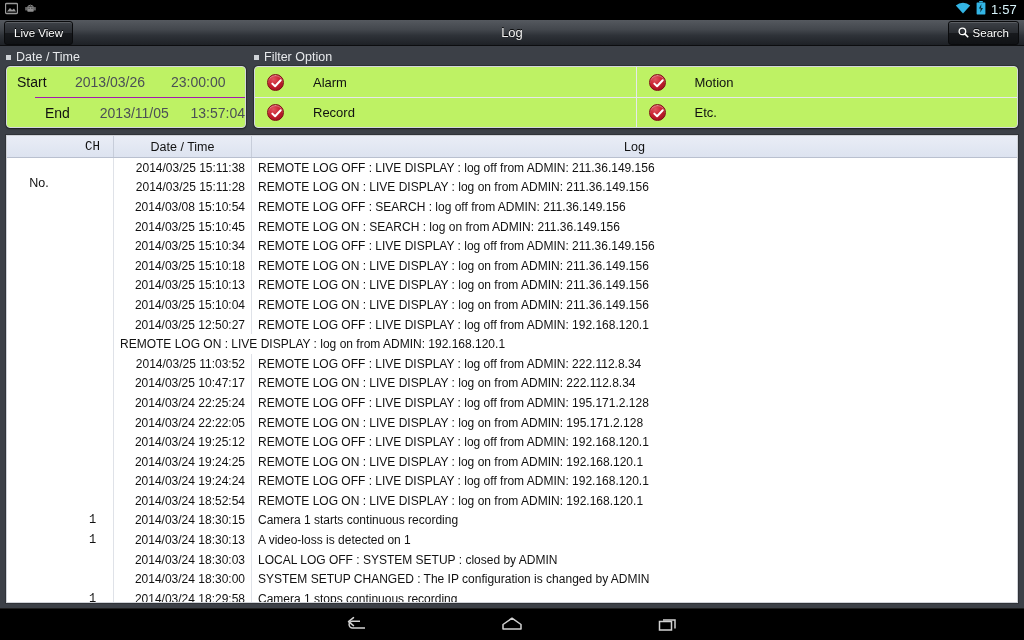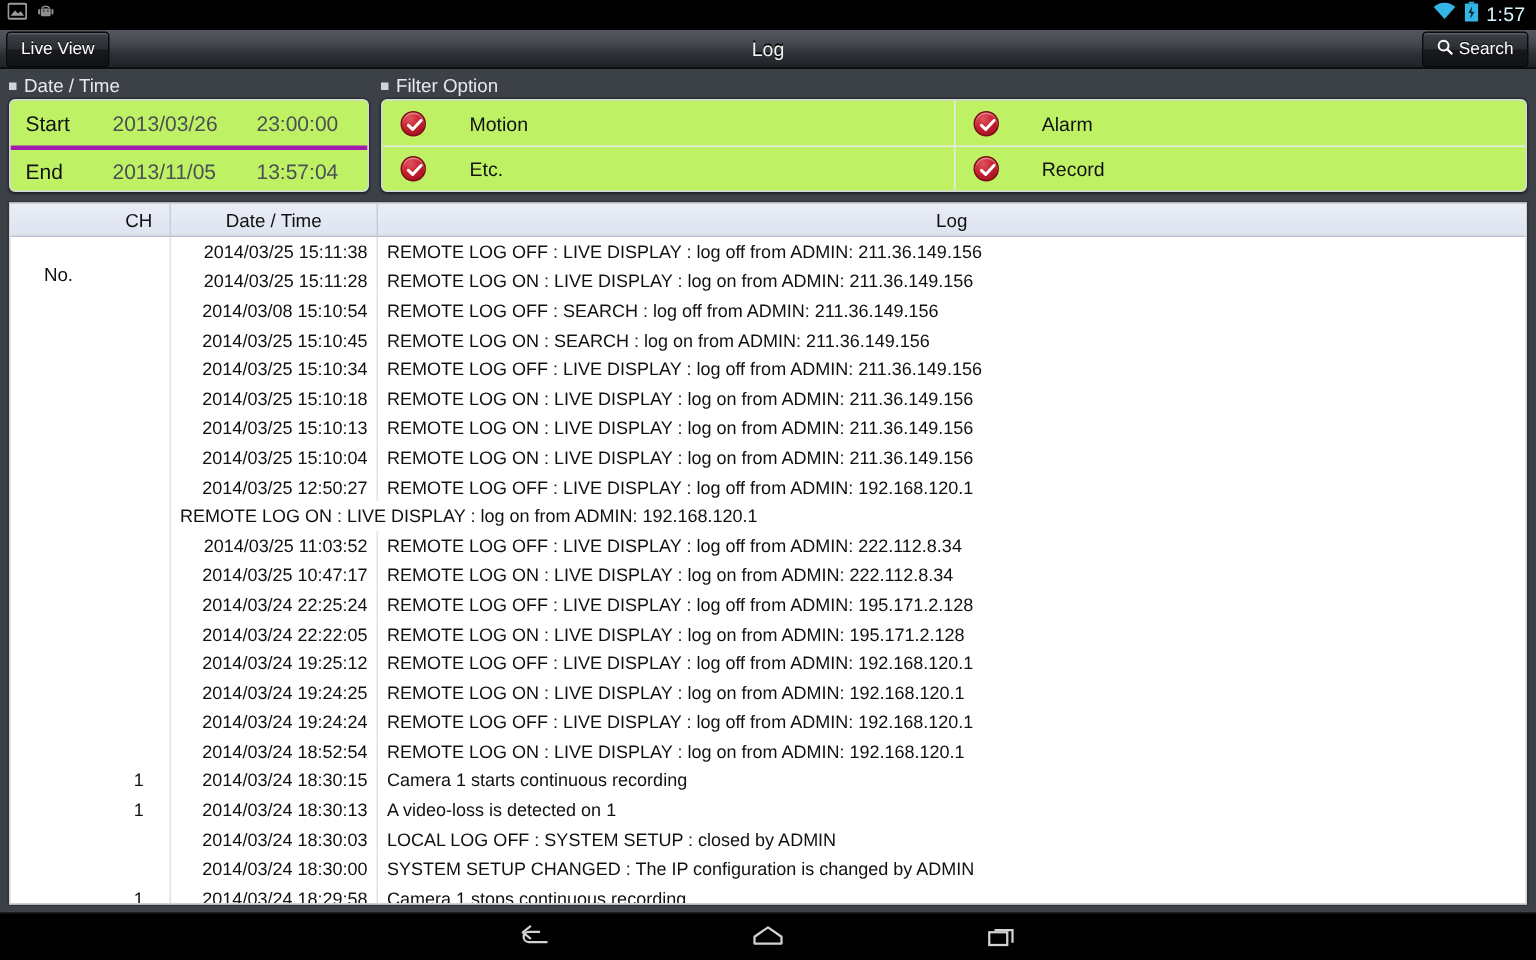--- a/index.html
+++ b/index.html
@@ -67,21 +67,21 @@
     box-shadow:0 0 0 1px rgba(0,0,0,.22), 0 1px 2px rgba(0,0,0,.35);
     overflow:hidden;
   }
 
   
   #datetime-panel{ left:6px; top:20px; width:240px; height:62px; }
   .dt-row{
     height:30px; display:flex; align-items:center;
     padding-left:10px; font-size:14px; color:#1b1b1b;
   }
-  .dt-row + .dt-row{ border-top:3px solid #a21caf; }
+  .dt-row + .dt-row{ border-top:1px solid #a21caf;margin-left:28px; }
   .dt-label{ width:58px; color:#111; }
   .dt-date{ width:96px; color:#4b4f56; }
   .dt-time{ color:#4b4f56; }
 
   
   #filter-panel{ left:254px; top:20px; width:764px; height:62px; display:flex; }
   .filter-col{ flex:1; }
   .filter-col + .filter-col{ border-left:1px solid #e6e8ec; }
   .f-row{ height:30px; display:flex; align-items:center; padding-left:12px; }
   .f-row + .f-row{ border-top:1px solid #e6e8ec; }
@@ -107,21 +107,21 @@
     background:linear-gradient(to bottom,#e9edf6 0%,#dde3f0 100%);
     border-bottom:1px solid #b9c0cf;
     font-size:12.5px; color:#111;
   }
   #log-head .hc{
     display:flex; align-items:center; justify-content:center;
     border-right:1px solid #c7cdda;
   }
   #log-head .hc:last-child{ border-right:none; }
   .c-no{ width:65px;margin-top:47px; }
-  .c-ch{ width:42px; }
+  .c-ch{ width:42px;font-family:Liberation Mono, monospace; }
   .c-dt{ width:138px; }
   .c-log{ flex:1; }
 
   .log-row{
     display:flex; height:19.6px; align-items:stretch;
     font-size:12px; color:#111;
   }
   .log-row .cell{
     display:flex; align-items:center;
     border-right:1px solid #dfe2e8;
@@ -224,49 +224,49 @@
   </div>
 
   <div class="panel" id="filter-panel">
     <div class="filter-col">
       <div class="f-row">
         <span class="chk">
           <svg width="13" height="13" viewBox="0 0 13 13">
               <path d="M2.3 6.6 L5.1 9.3 L10.7 3.3" fill="none" stroke="#fff" stroke-width="2" stroke-linecap="round" stroke-linejoin="round"></path>
             </svg>
         </span>
+        <span class="f-label">Alarm</span>
+      </div>
+      <div class="f-row">
+        <span class="chk">
+          <svg width="13" height="13" viewBox="0 0 13 13">
+              <path d="M2.3 6.6 L5.1 9.3 L10.7 3.3" fill="none" stroke="#fff" stroke-width="2" stroke-linecap="round" stroke-linejoin="round"></path>
+            </svg>
+        </span>
+        <span class="f-label">Record</span>
+      </div>
+    </div>
+    <div class="filter-col">
+      <div class="f-row">
+        <span class="chk">
+          <svg width="13" height="13" viewBox="0 0 13 13">
+              <path d="M2.3 6.6 L5.1 9.3 L10.7 3.3" fill="none" stroke="#fff" stroke-width="2" stroke-linecap="round" stroke-linejoin="round"></path>
+            </svg>
+        </span>
         <span class="f-label">Motion</span>
       </div>
       <div class="f-row">
         <span class="chk">
           <svg width="13" height="13" viewBox="0 0 13 13">
               <path d="M2.3 6.6 L5.1 9.3 L10.7 3.3" fill="none" stroke="#fff" stroke-width="2" stroke-linecap="round" stroke-linejoin="round"></path>
             </svg>
         </span>
         <span class="f-label">Etc.</span>
       </div>
     </div>
-    <div class="filter-col">
-      <div class="f-row">
-        <span class="chk">
-          <svg width="13" height="13" viewBox="0 0 13 13">
-              <path d="M2.3 6.6 L5.1 9.3 L10.7 3.3" fill="none" stroke="#fff" stroke-width="2" stroke-linecap="round" stroke-linejoin="round"></path>
-            </svg>
-        </span>
-        <span class="f-label">Alarm</span>
-      </div>
-      <div class="f-row">
-        <span class="chk">
-          <svg width="13" height="13" viewBox="0 0 13 13">
-              <path d="M2.3 6.6 L5.1 9.3 L10.7 3.3" fill="none" stroke="#fff" stroke-width="2" stroke-linecap="round" stroke-linejoin="round"></path>
-            </svg>
-        </span>
-        <span class="f-label">Record</span>
-      </div>
-    </div>
   </div>
 
   <div id="log-panel">
     <div id="log-head">
       <div class="hc c-no">No.</div>
       <div class="hc c-ch">CH</div>
       <div class="hc c-dt">Date / Time</div>
       <div class="hc c-log">Log</div>
     </div>
     <div id="log-body">

